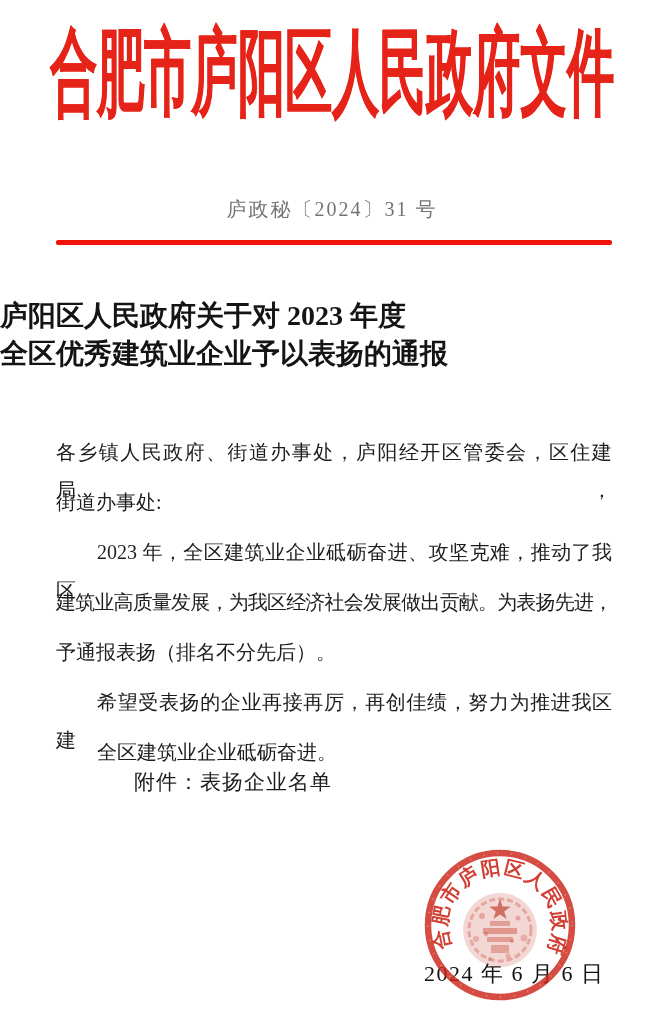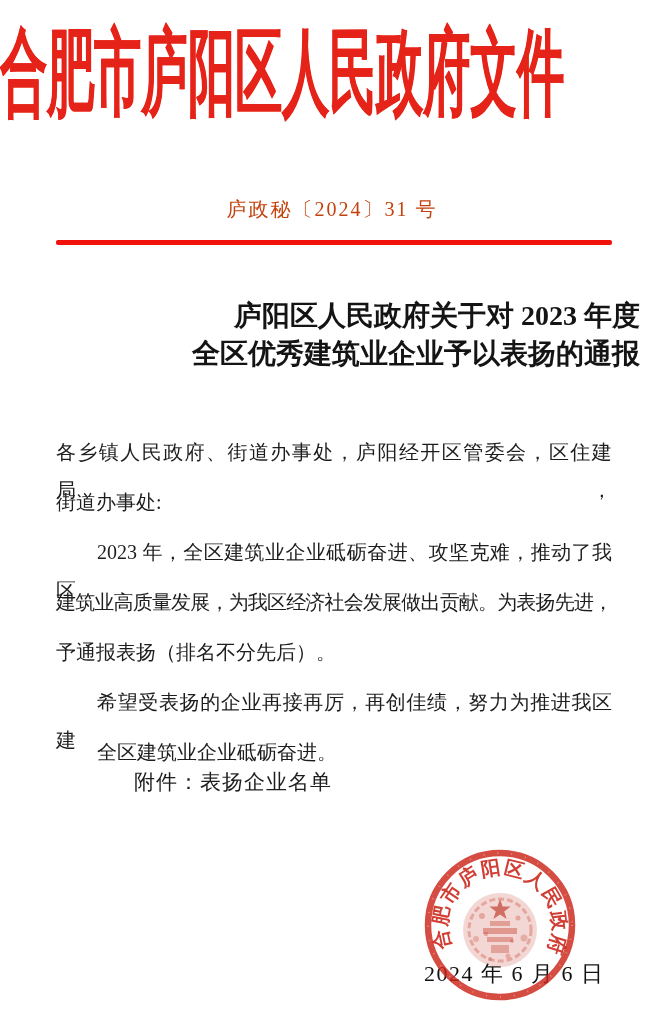--- a/index.html
+++ b/index.html
@@ -12,20 +12,21 @@
     overflow: hidden;
     font-family: "Liberation Serif", "DejaVu Serif", serif;
     margin: 0 auto;
   }
   
   .header-wrap {
     position: absolute;
     top: 20px;
     left: 0;
     width: 664px;
+    text-align: center;
     line-height: 52px;
   }
   .header-title {
     display: inline-block;
     font-size: 47px;
     font-weight: bold;
     color: #e62318;
     letter-spacing: 0px;
     white-space: nowrap;
     transform: scaleY(2.02);
@@ -34,44 +35,43 @@
   }
   
   .doc-number {
     position: absolute;
     top: 196px;
     left: 0;
     width: 664px;
     text-align: center;
     font-size: 20px;
     letter-spacing: 2px;
-    color: #c2410c;
+    color: #737373;
   }
   
   .red-line {
     position: absolute;
     top: 240px;
     left: 56px;
     width: 556px;
     height: 5px;
     background: #f2120c;
     border-radius: 2px;
   }
   
   .doc-title {
     position: absolute;
     top: 297px;
     left: 0;
     width: 616px;
-    text-align: right;
+    text-align: left;
     font-size: 28px;
     font-weight: bold;
     color: #141414;
     line-height: 38px;
-    margin-left: 24px;
   }
   
   .body-block {
     position: absolute;
     top: 421px;
     left: 56px;
     width: 556px;
     font-size: 20px;
     color: #1d1d1d;
   }

